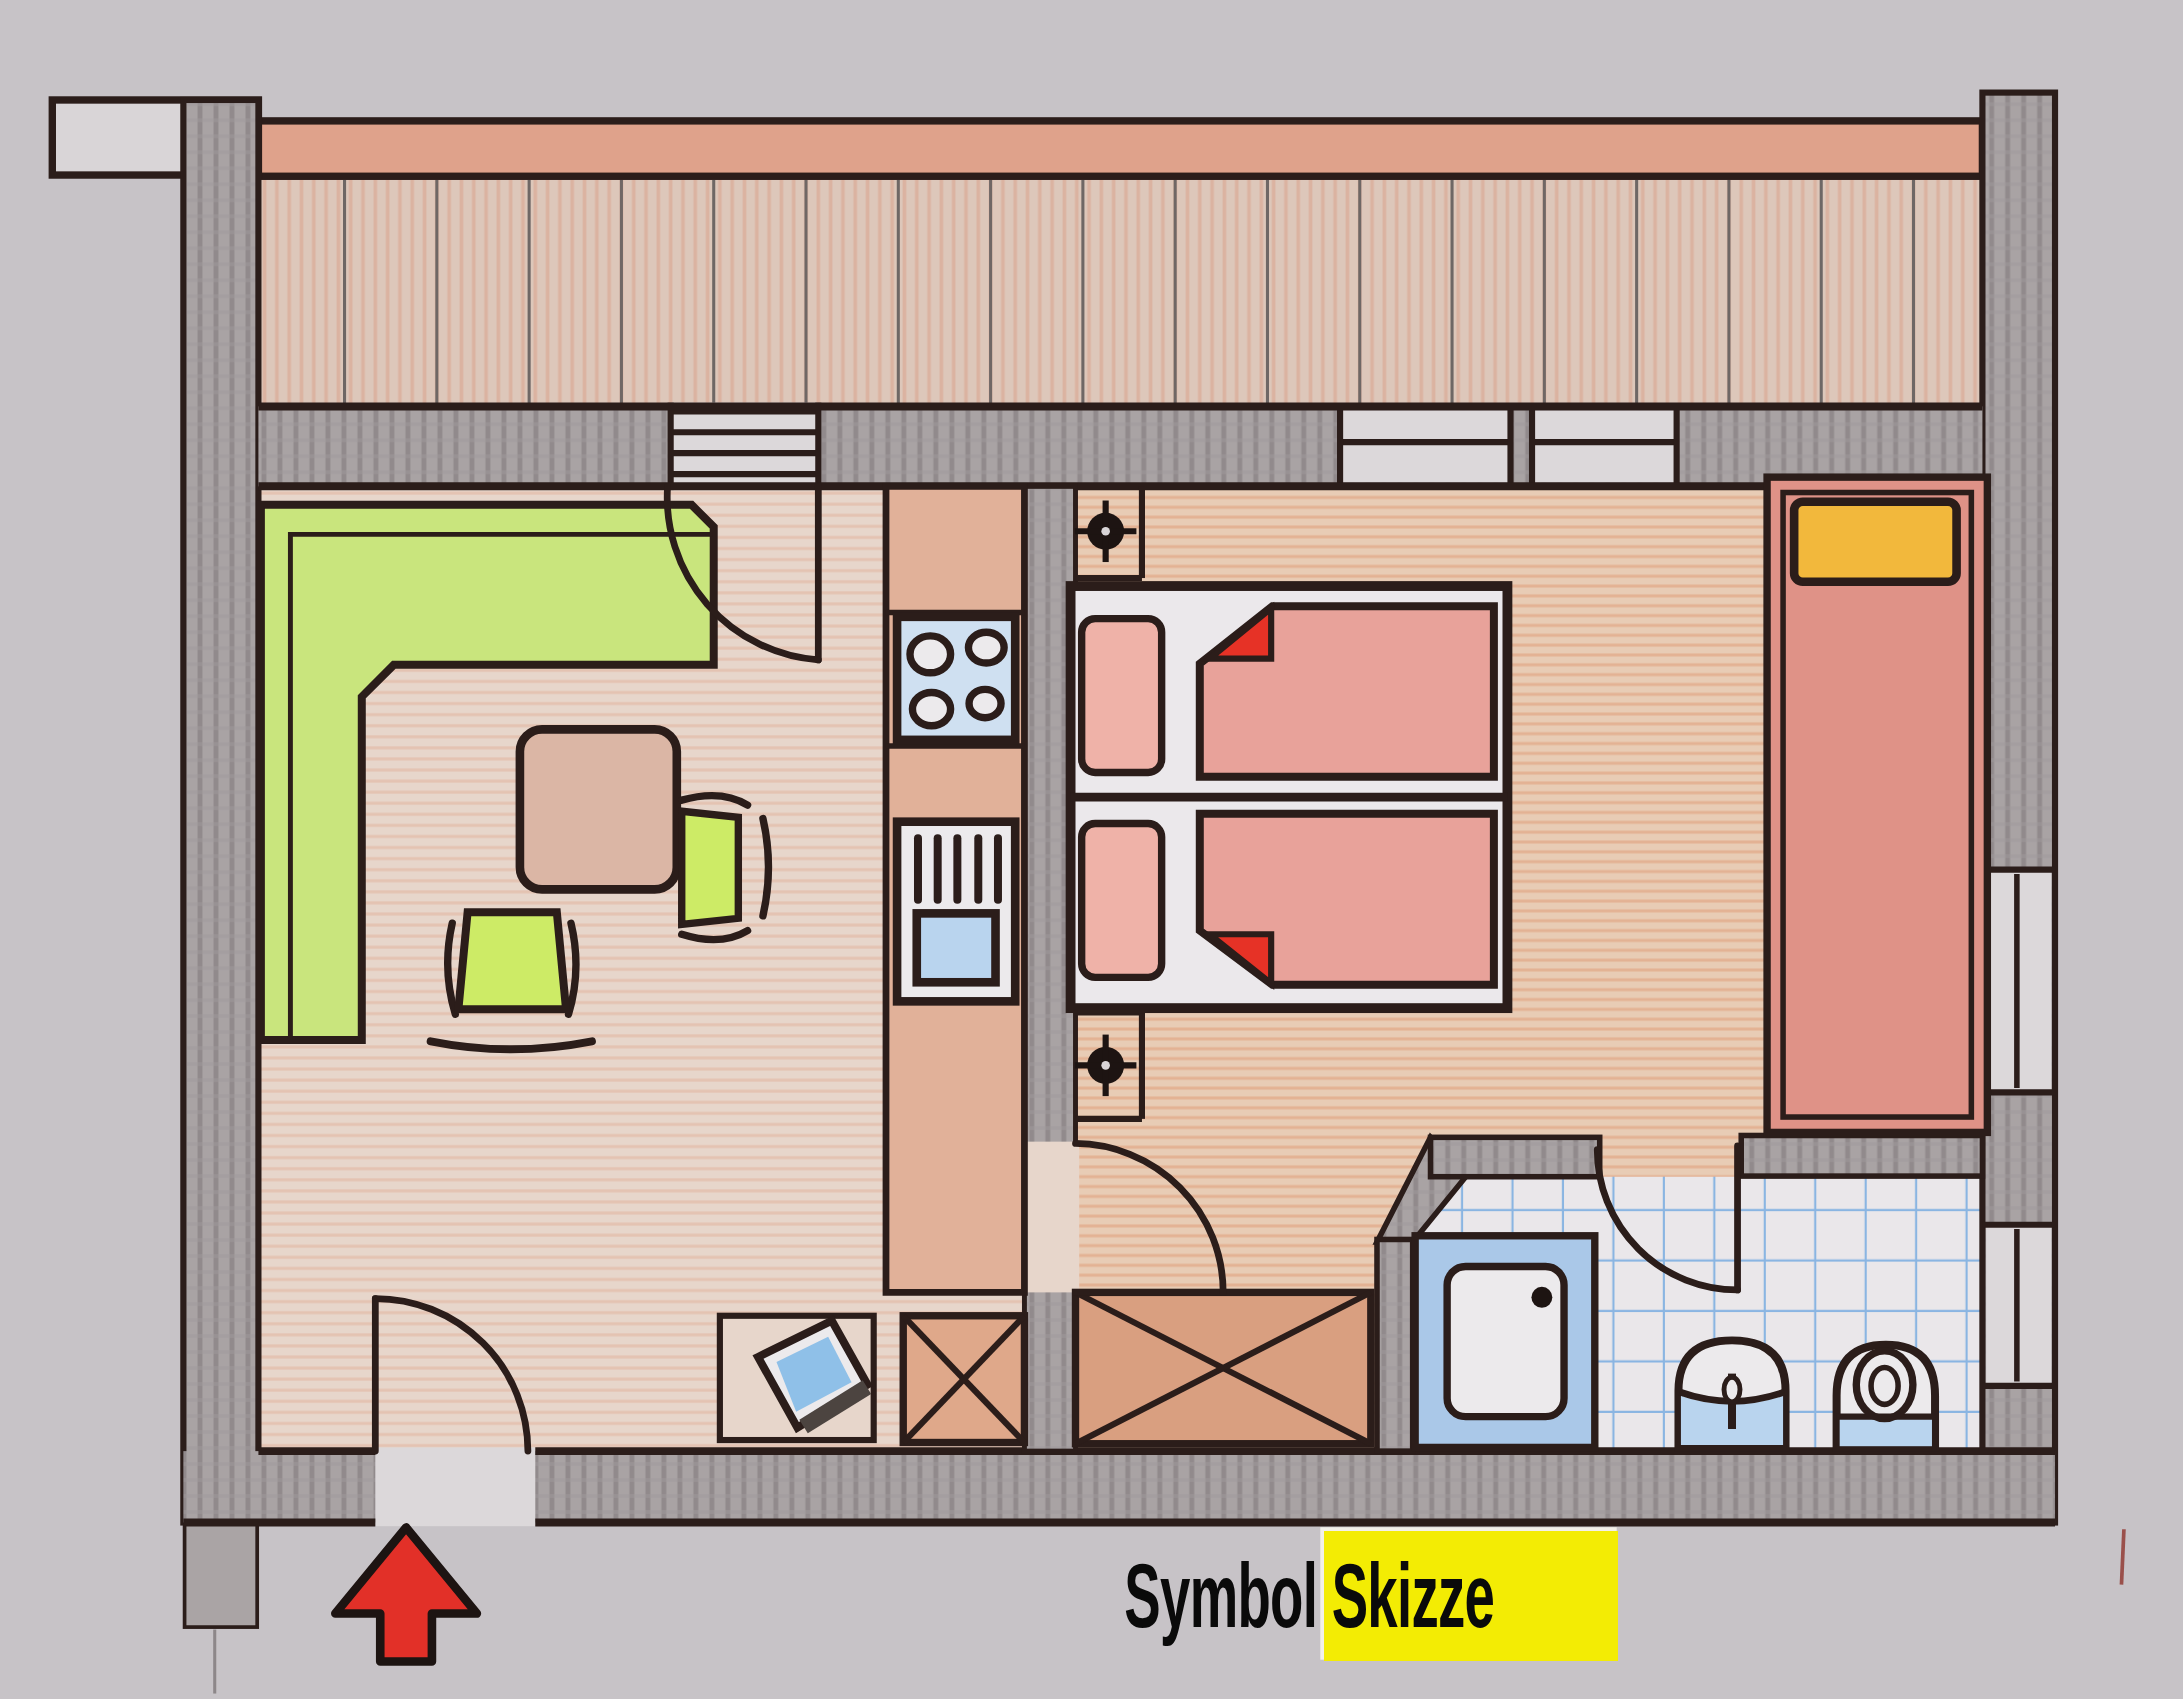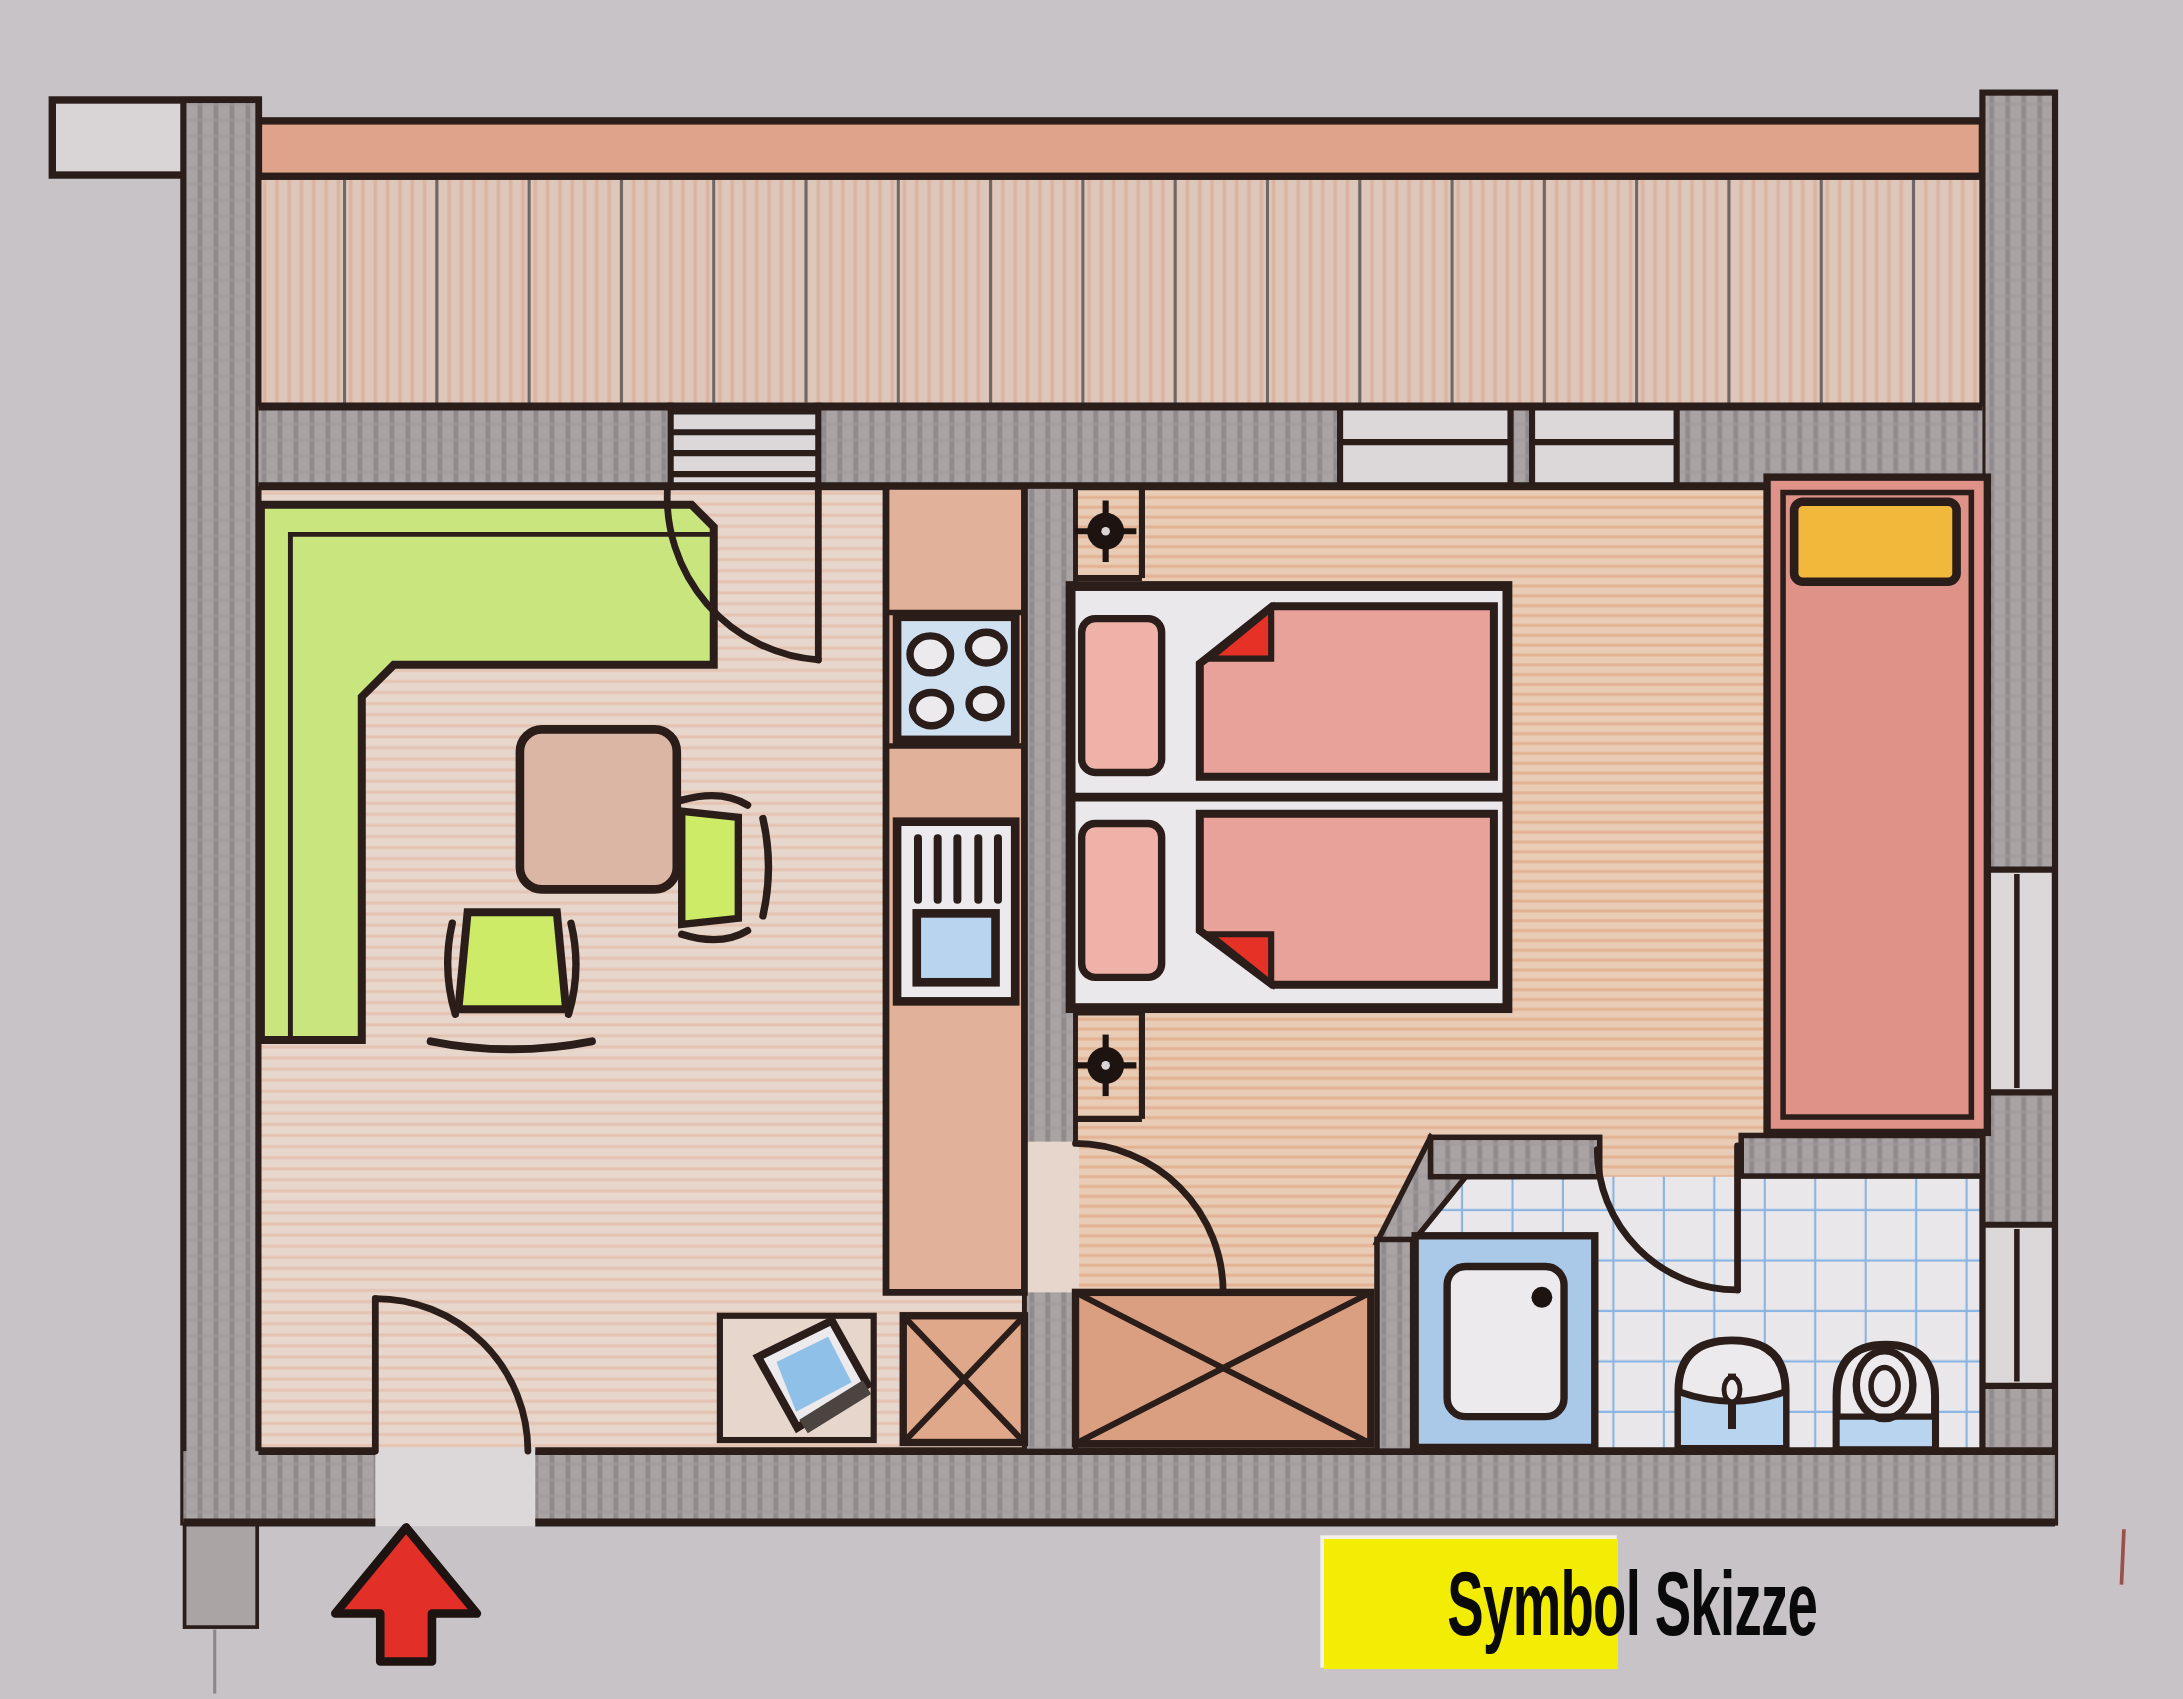--- a/index.html
+++ b/index.html
@@ -1,21 +1,21 @@
 <!DOCTYPE html>
 <html style="font-size:9.8px"><head>
 <meta charset="utf-8">
 <style>
   html,body{margin:0;padding:0;background:#c7c3c7;}
   .canvas{position:relative;width:2183px;height:1700px;background:#c7c3c7;overflow:hidden;
           font-family:"Liberation Sans", sans-serif;}
   .canvas > svg{position:absolute;left:0;top:0;}
   .floor-label{position:absolute;left:1324px;top:1531px;width:294px;height:130px;
-        background:#f3ec04;display:flex;align-items:center;justify-content:flex-start;
-        box-shadow:-2.5px -2.5px 0 1.2px rgba(250,248,240,.85);margin-top:8px;}
+        background:#f3ec04;display:flex;align-items:center;justify-content:flex-end;
+        box-shadow:-2.5px -2.5px 0 1.2px rgba(250,248,240,.85);}
   .floor-label span{font-weight:bold;font-size:91px;color:#0a0a0a;white-space:nowrap;
         transform:scaleX(.60);letter-spacing:-1.2px;}
 </style>
 </head>
 <body>
 
 <div class="canvas">
 
 <svg width="2183" height="1700" viewBox="0 0 3548 2762">
   <defs>

